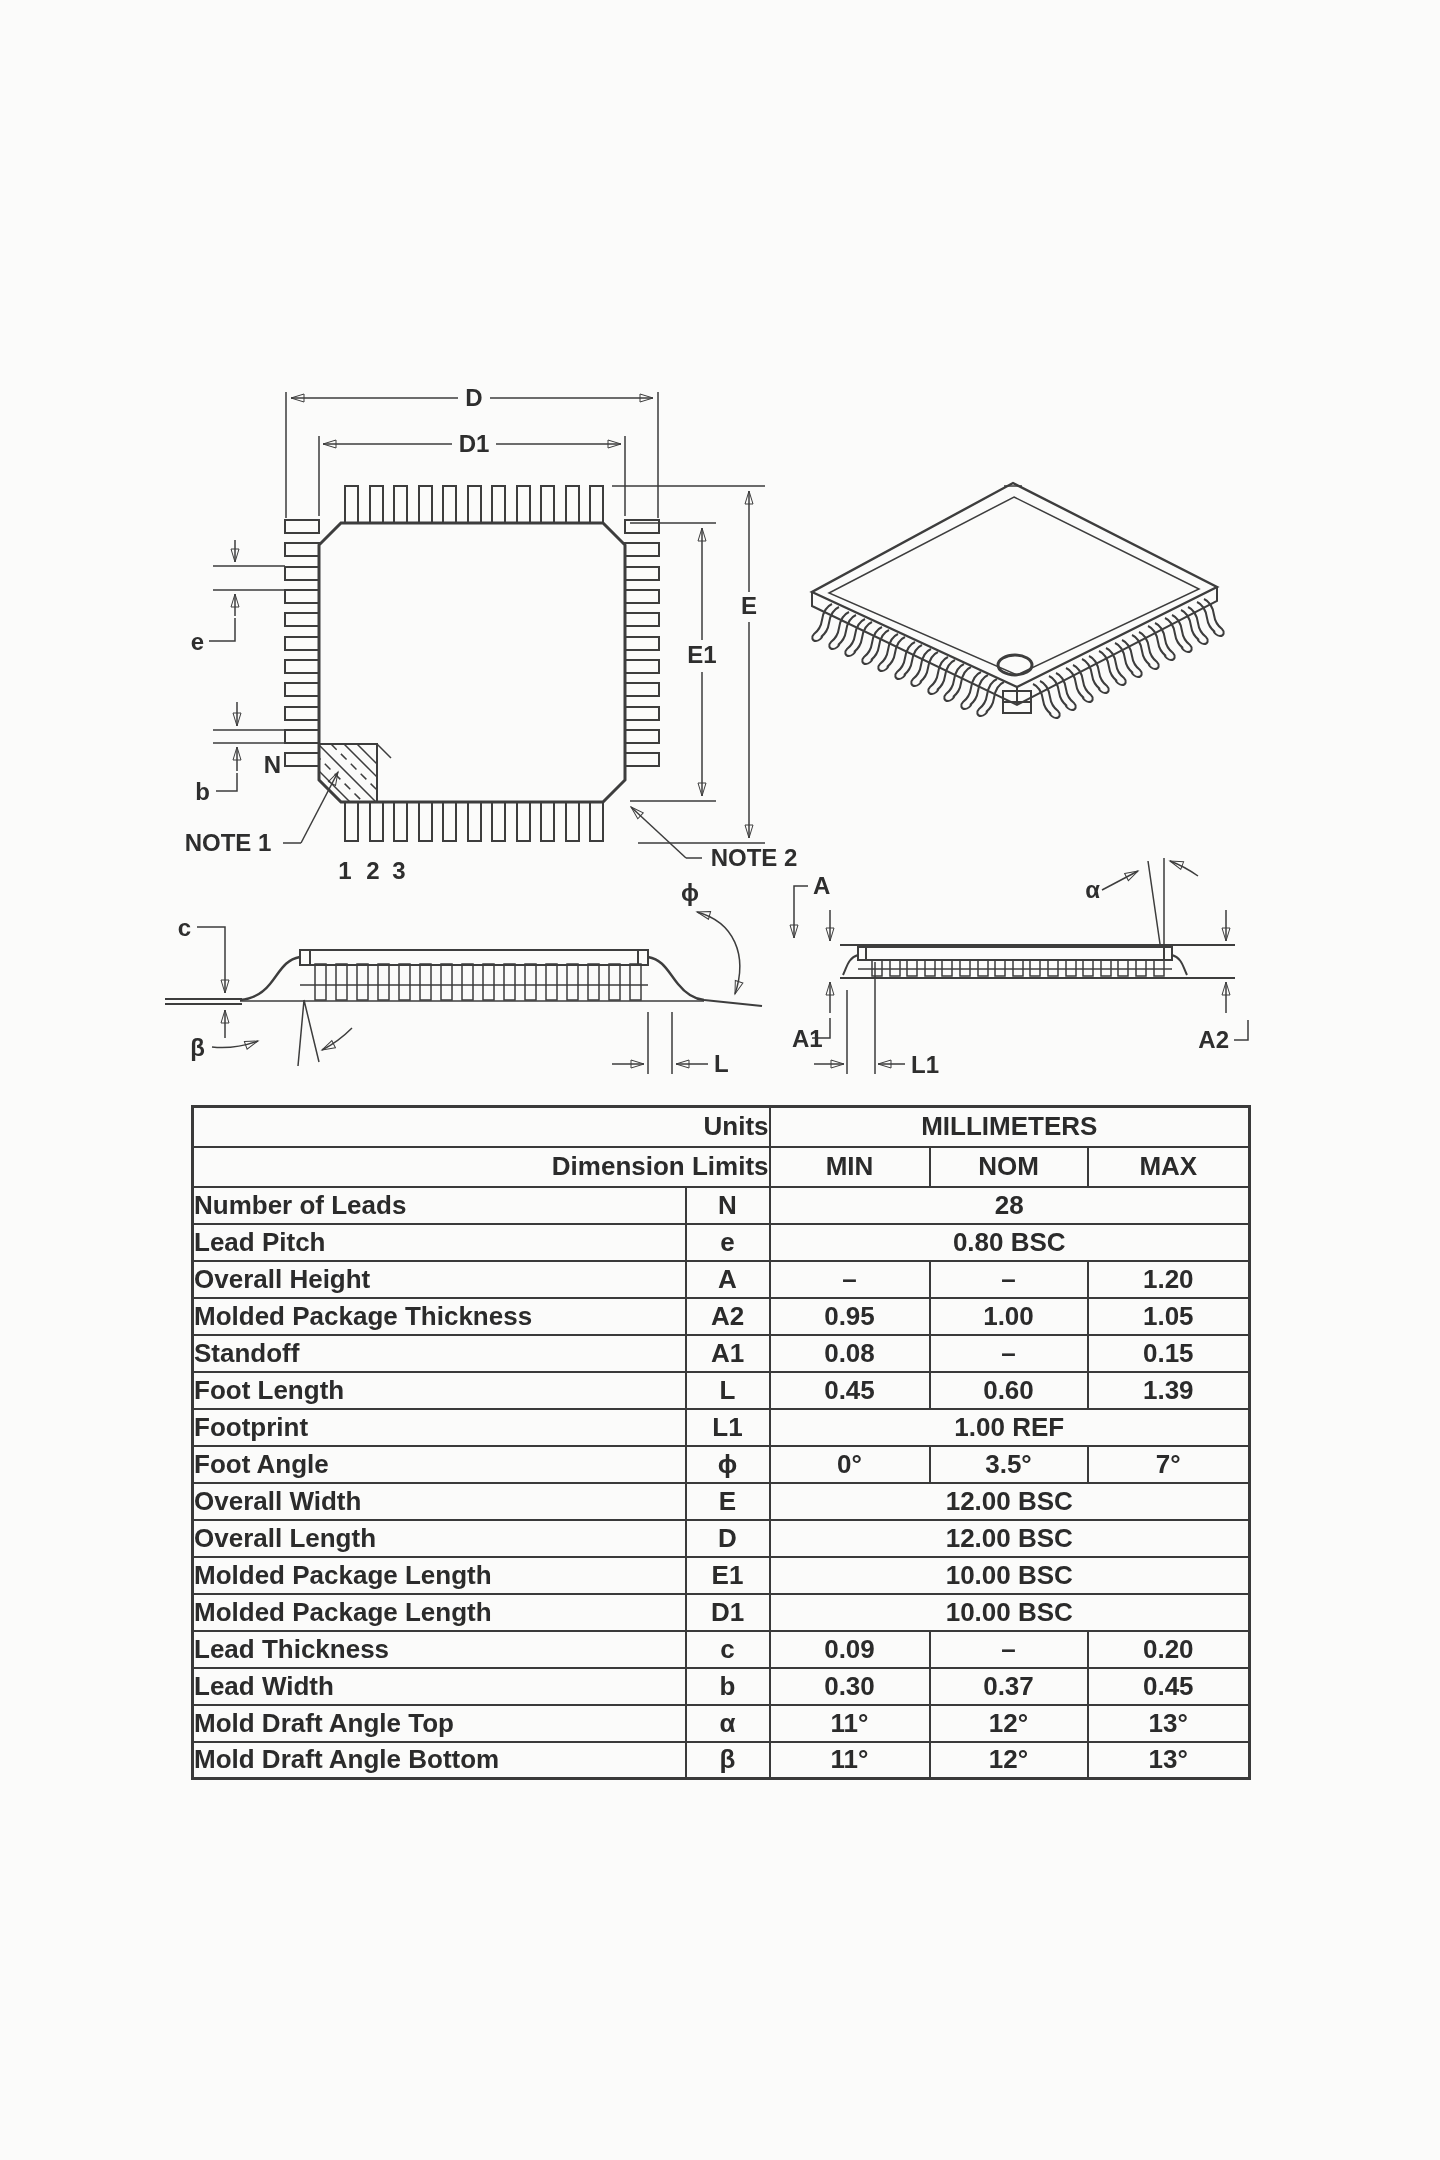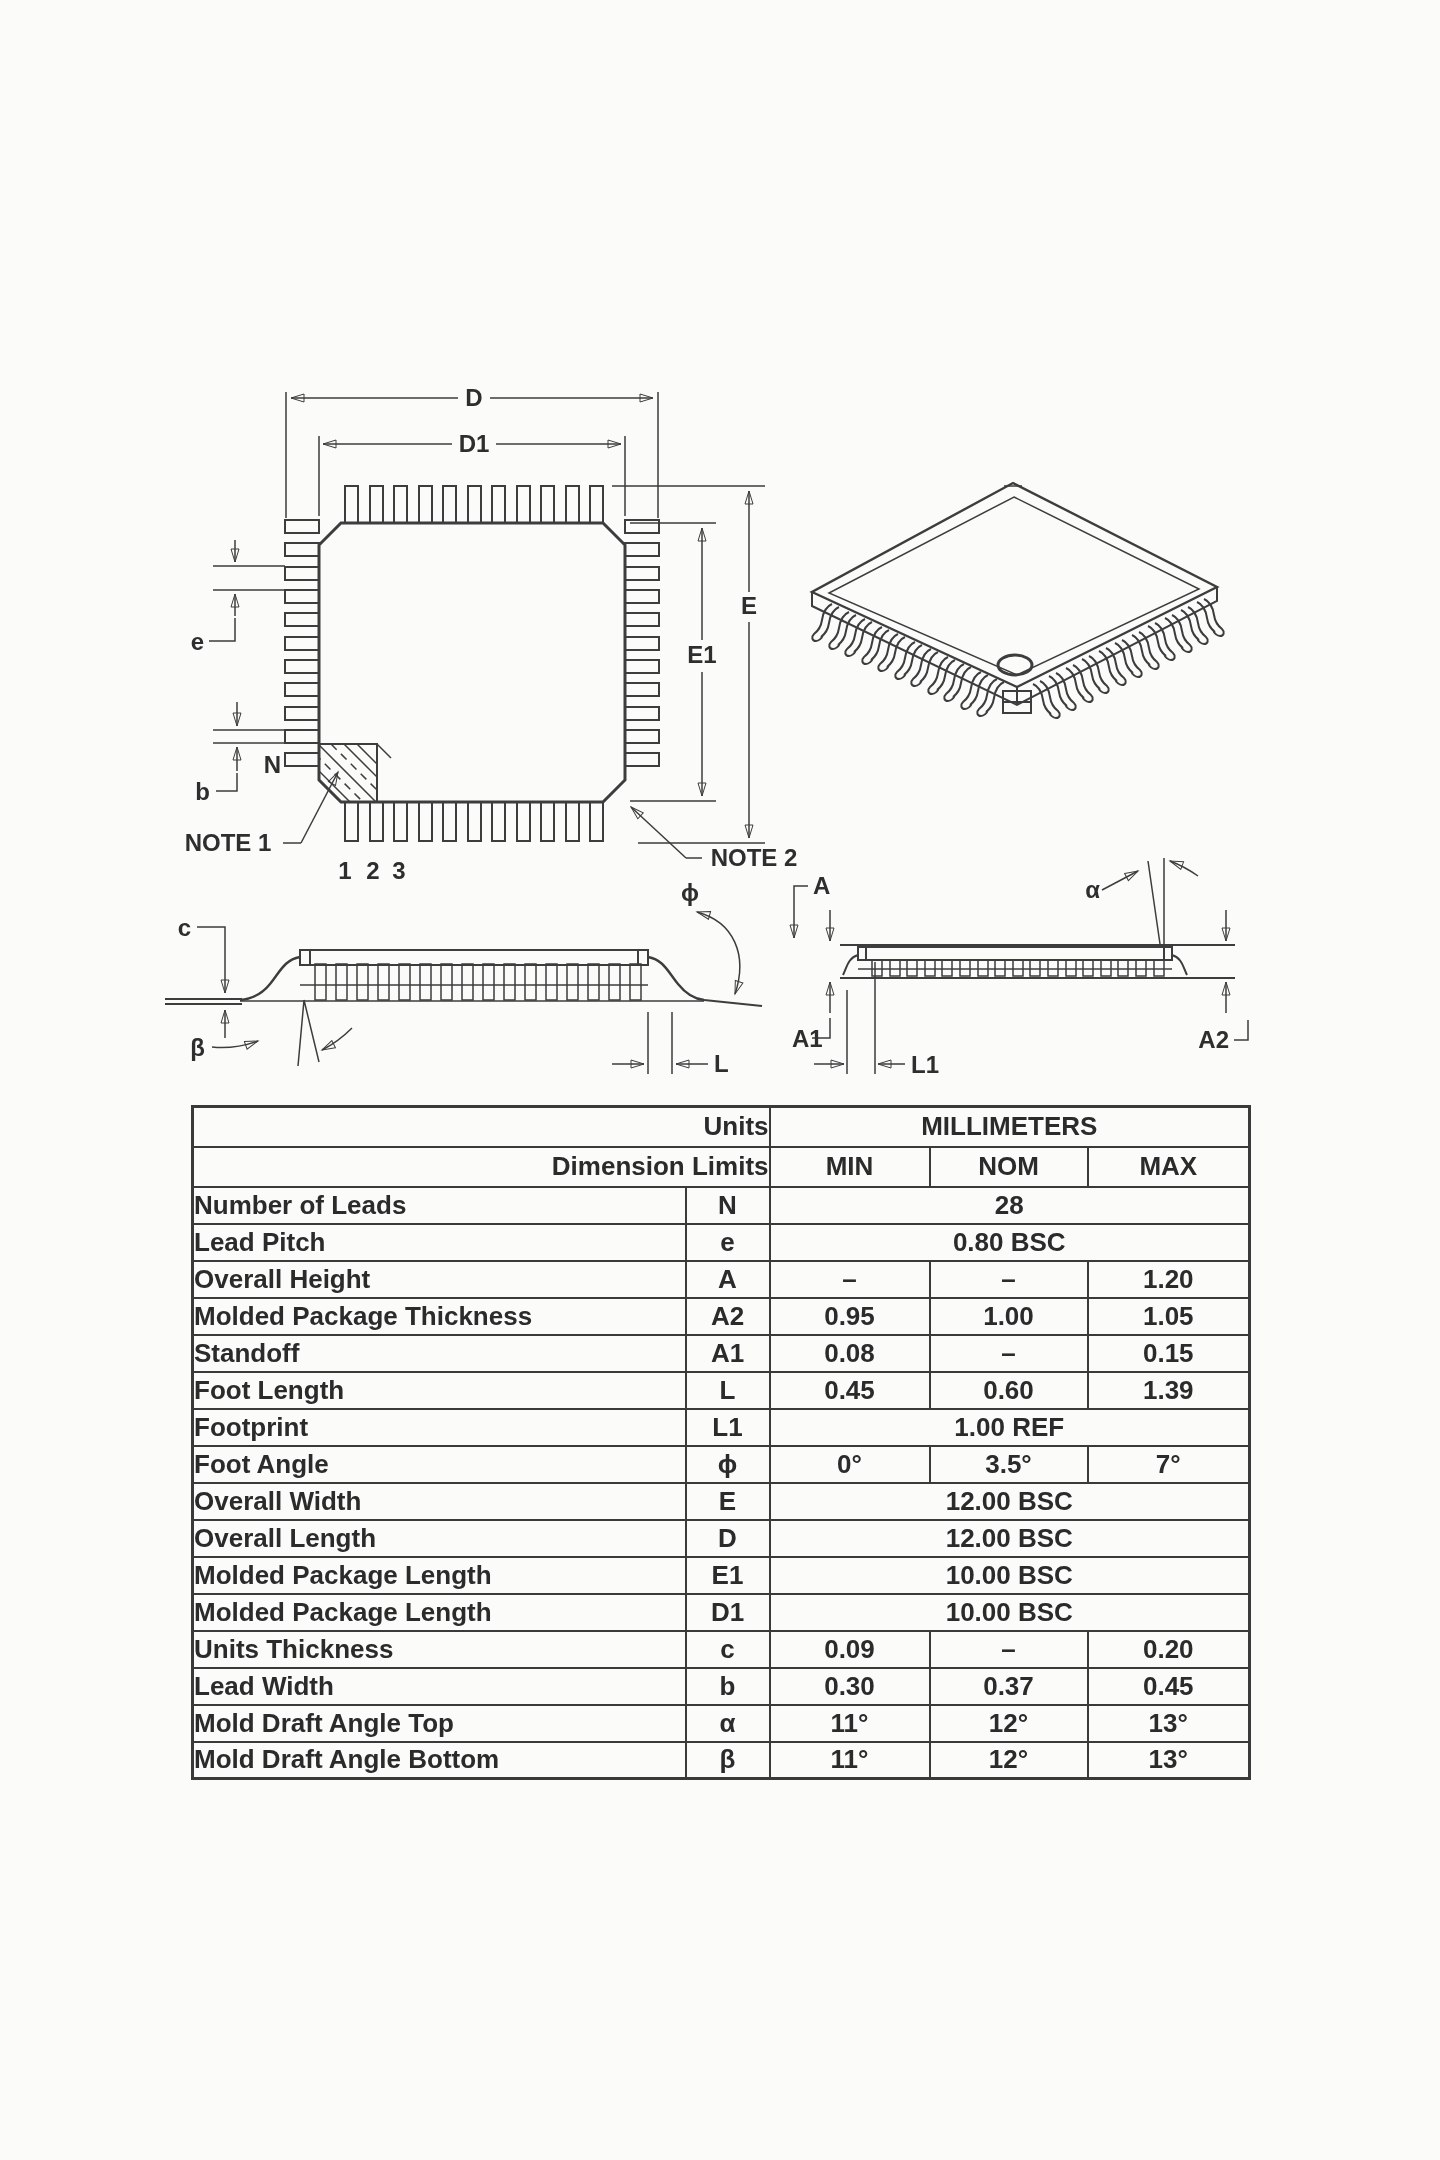--- a/index.html
+++ b/index.html
@@ -419,21 +419,21 @@
     <td class="c-name">Molded Package Length</td>
     <td class="c-sym">E1</td>
     <td class="c-val" colspan="3">10.00 BSC</td>
   </tr>
   <tr class="drow">
     <td class="c-name">Molded Package Length</td>
     <td class="c-sym">D1</td>
     <td class="c-val" colspan="3">10.00 BSC</td>
   </tr>
   <tr class="drow">
-    <td class="c-name">Units Thickness</td>
+    <td class="c-name">Lead Thickness</td>
     <td class="c-sym">c</td>
     <td class="c-val">0.09</td>
     <td class="c-val">–</td>
     <td class="c-val">0.20</td>
   </tr>
   <tr class="drow">
     <td class="c-name">Lead Width</td>
     <td class="c-sym">b</td>
     <td class="c-val">0.30</td>
     <td class="c-val">0.37</td>

